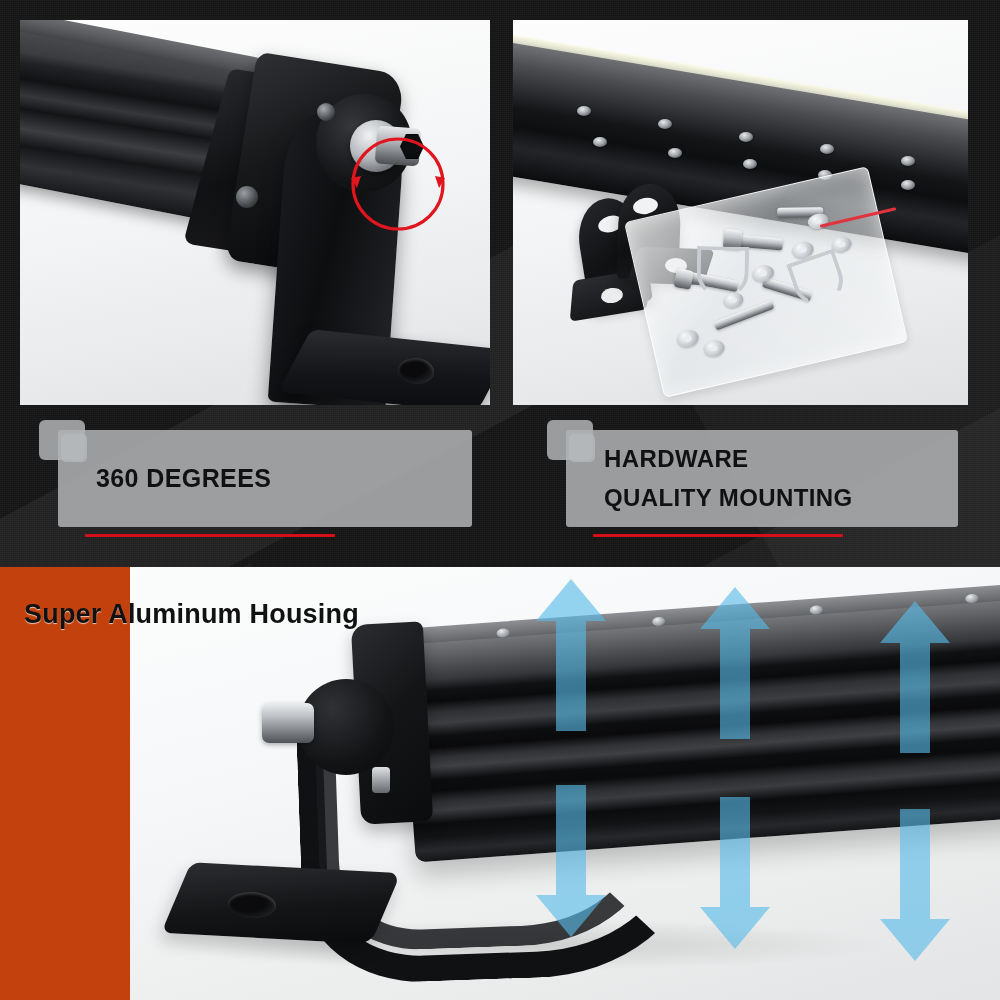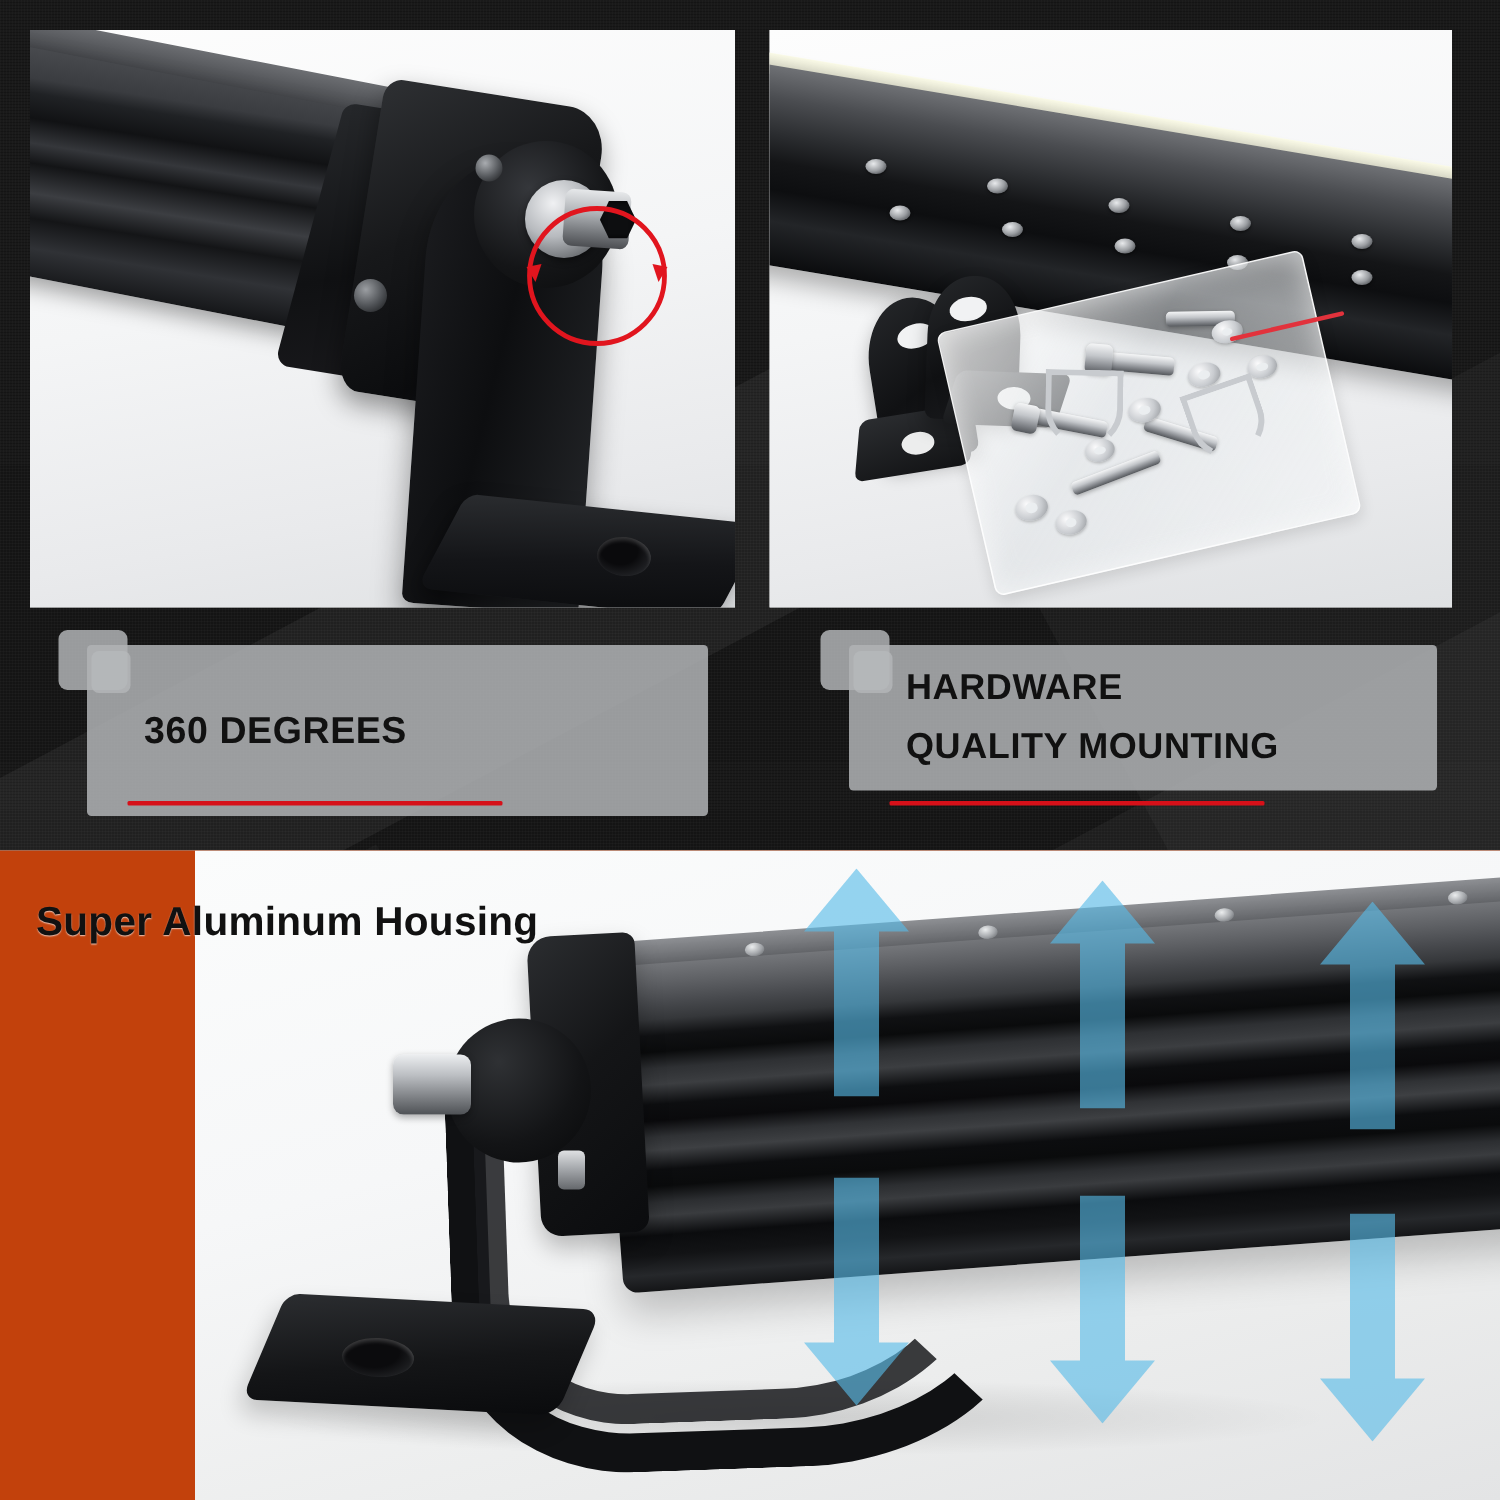--- a/index.html
+++ b/index.html
@@ -124,21 +124,21 @@
   .wsh{position:absolute;border-radius:50%;
     background:radial-gradient(circle at 38% 32%,#fbfbfc,#c9ccd0 55%,#8d9094);
     box-shadow:0 1px 2px rgba(0,0,0,.22);}
   .wsh::after{content:"";position:absolute;left:32%;top:32%;width:36%;height:36%;
     border-radius:50%;background:rgba(235,238,240,.95);}
   .ubolt{position:absolute;border:4px solid;border-color:#c8cbcf #c8cbcf transparent #c8cbcf;
     border-radius:0 0 26px 26px;}
 
   
   .cap{position:absolute;background:rgba(176,178,180,.86);border-radius:3px;}
-  .cap-l{left:58px;top:430px;width:414px;height:114px;}
+  .cap-l{left:58px;top:430px;width:414px;height:97px;}
   .cap-r{left:566px;top:430px;width:392px;height:97px;}
   .cap-badge{position:absolute;width:46px;height:40px;border-radius:6px;
     background:rgba(176,178,180,.86);}
   .badge-l{left:39px;top:420px;}
   .badge-r{left:547px;top:420px;}
   .cap-badge-in{position:absolute;left:22px;top:14px;width:26px;height:28px;
     border-radius:5px;background:rgba(226,228,230,.72);}
   .cap-text{position:absolute;left:0;top:0;width:100%;height:100%;
     display:flex;flex-direction:column;justify-content:center;
     padding-left:38px;box-sizing:border-box;}

